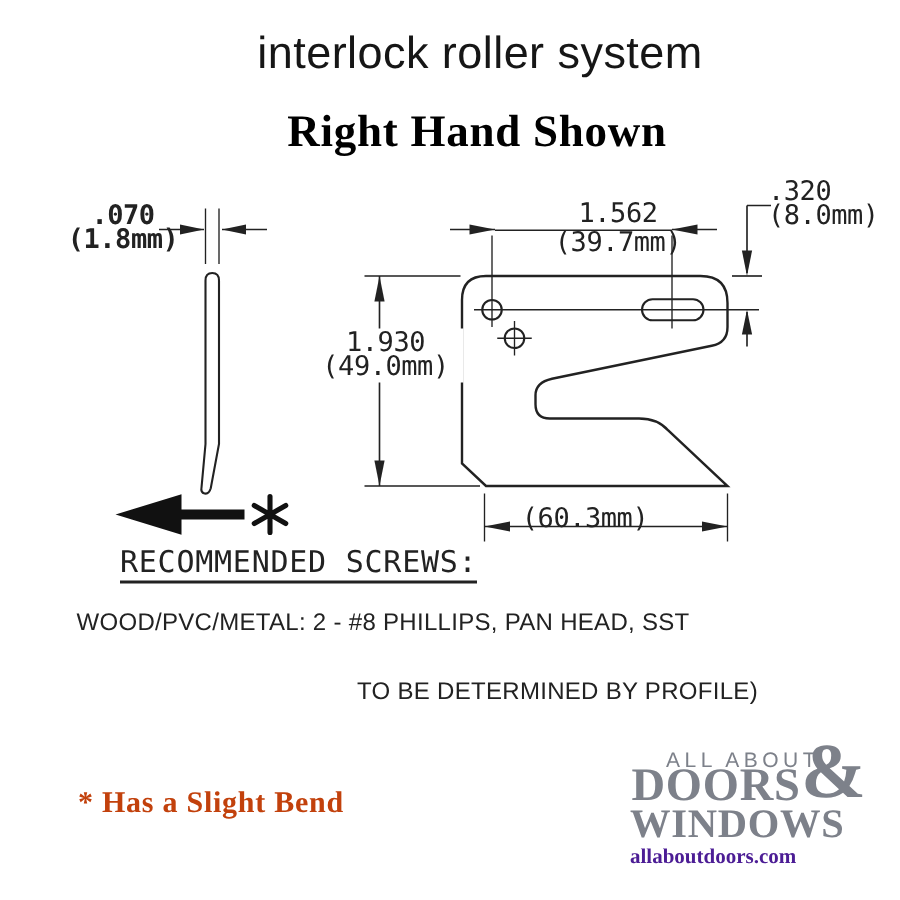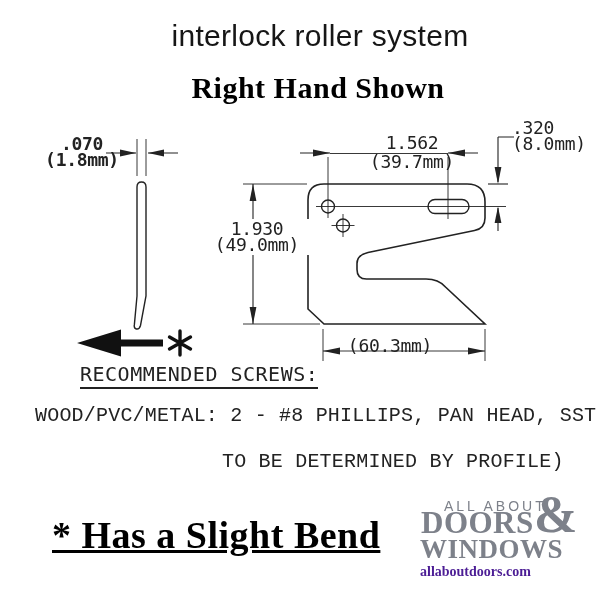--- a/index.html
+++ b/index.html
@@ -49,32 +49,33 @@
   .screws-heading{
     position:absolute;left:40px;top:364px;
     font-family:"DejaVu Sans Mono", monospace;
     font-size:20px;line-height:20px;letter-spacing:.5px;color:#222;
     border-bottom:2px solid #222;padding-bottom:3px;
     white-space:nowrap;
     margin-left:40px;
   }
   .screws-line{
     position:absolute;
-    font-family:Liberation Mono, monospace;
-    font-size:20px;line-height:18px;letter-spacing:.2px;color:#222;
+    font-family:Liberation Sans, sans-serif;
+    font-size:16px;line-height:18px;letter-spacing:.2px;color:#222;
     white-space:nowrap;
+    margin-left:16px;
   }
   .screws-line.l1{left:35px;top:407px;}
   .screws-line.l2{left:222px;top:430px;}
   .screws-line.l3{left:222px;top:453px;}
   .bend-note{
     position:absolute;left:52px;top:520px;
     font-family:"Liberation Serif", serif;
-    font-size:38px;line-height:30px;font-weight:700;
-    letter-spacing:.5px;color:#000000;white-space:nowrap;text-decoration:underline;
+    font-size:20px;line-height:30px;font-weight:700;
+    letter-spacing:.5px;color:#c2410c;white-space:nowrap;
   }
   
   .logo-allabout{
     position:absolute;left:444px;top:499px;
     font-family:Liberation Sans, sans-serif;
     font-size:14px;line-height:14px;letter-spacing:3px;
     color:#7d818a;white-space:nowrap;
   }
   .logo-amp{
     position:absolute;left:534px;top:492px;

